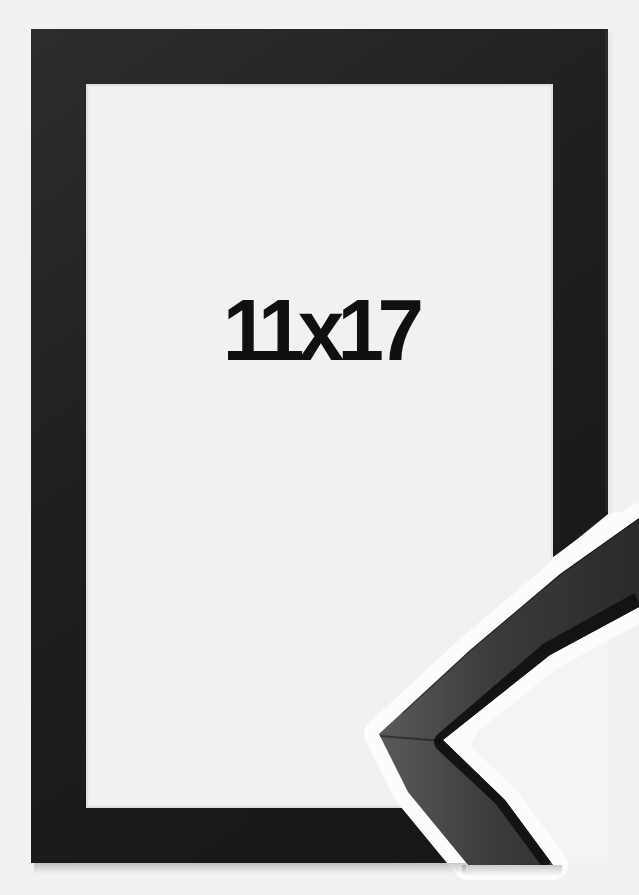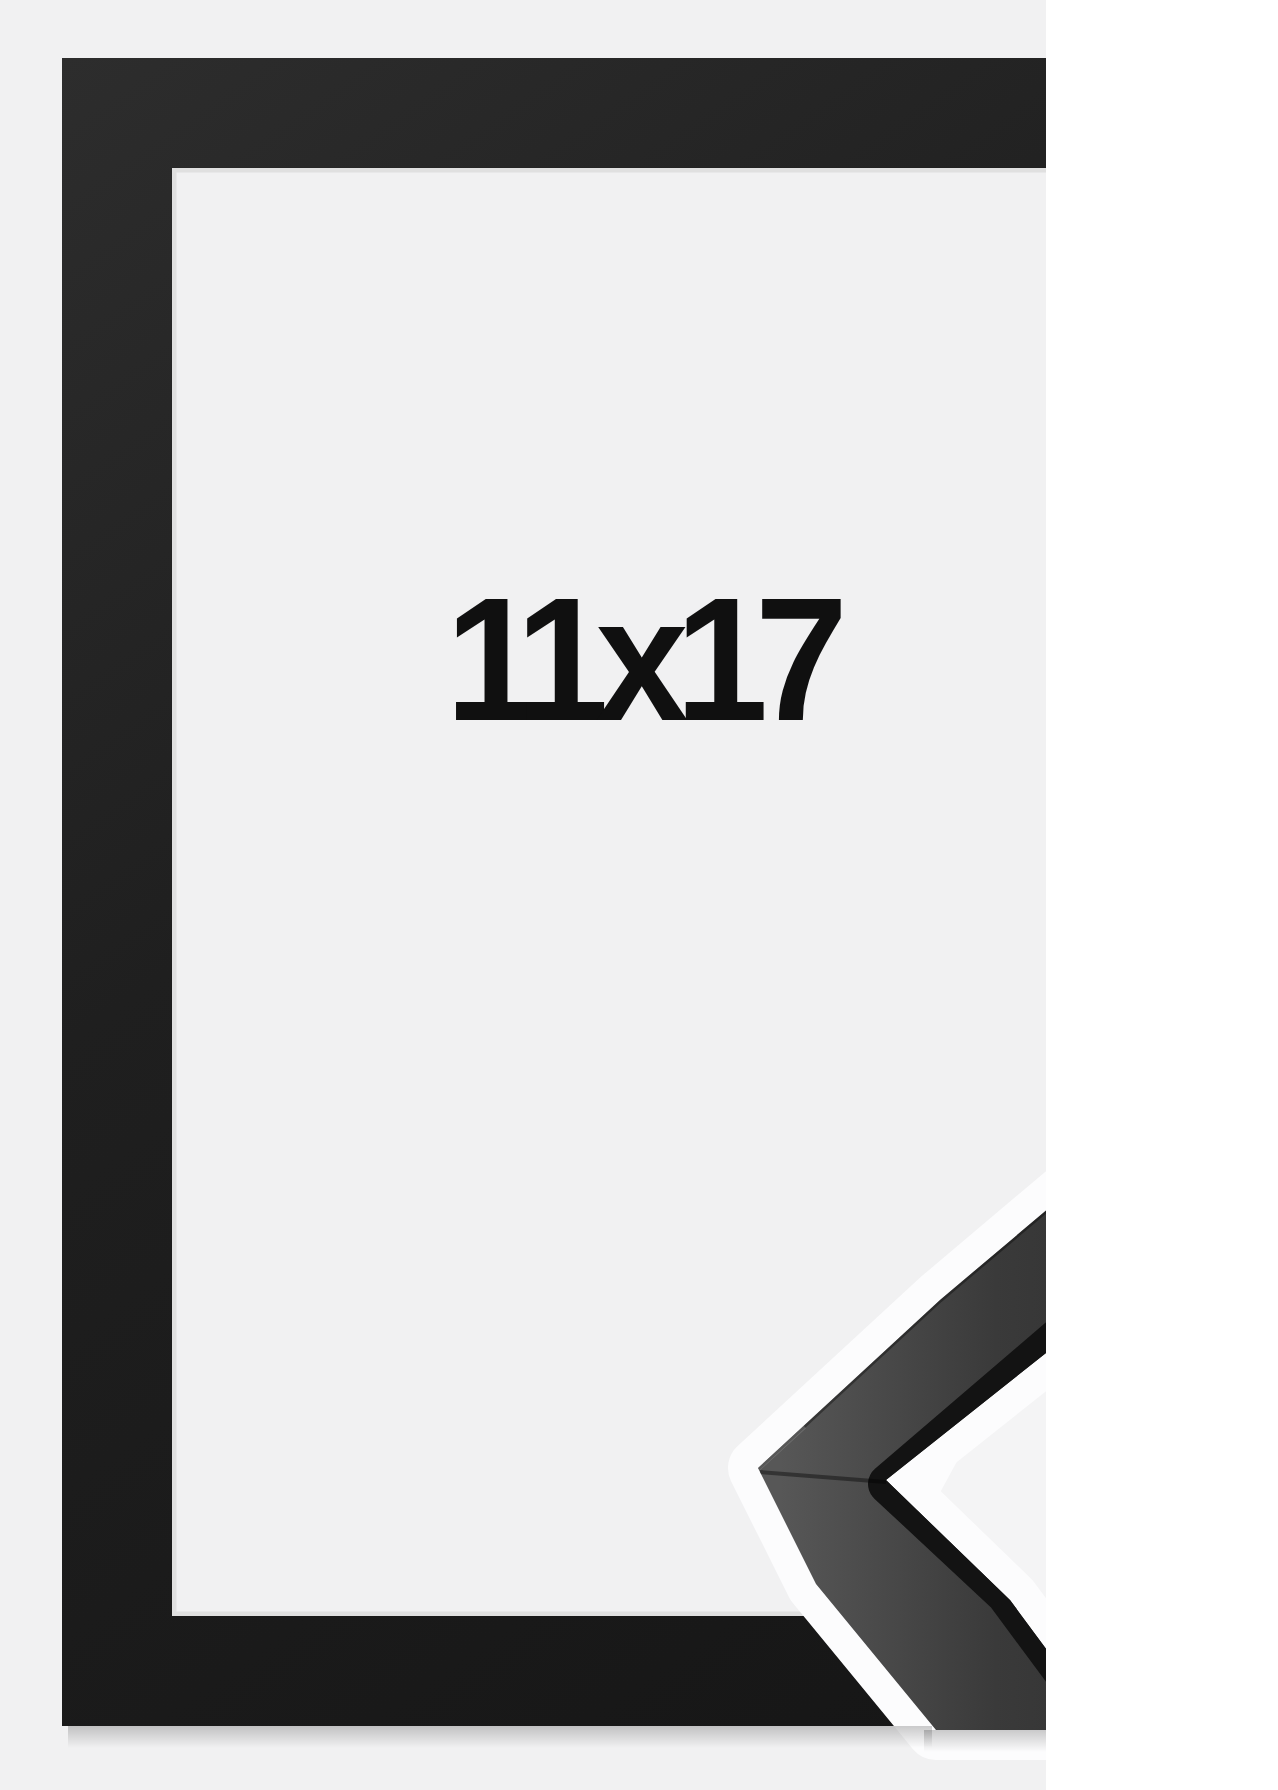--- a/index.html
+++ b/index.html
@@ -1,18 +1,18 @@
 <!DOCTYPE html>
 <html><head>
 <meta charset="utf-8">
 <style>
   html,body{margin:0;padding:0;background:#ffffff;}
   .stage{
     position:relative;
-    width:523px;height:895px;
+    width:639px;height:895px;
     overflow:hidden;
     font-family:"Liberation Sans", sans-serif;
   }
   .stage svg{display:block;width:639px;height:895px;}
   .size-text{
     font-family:"Liberation Sans","DejaVu Sans",sans-serif;
     font-weight:bold;
     font-size:88px;
     letter-spacing:-7px;
   }

